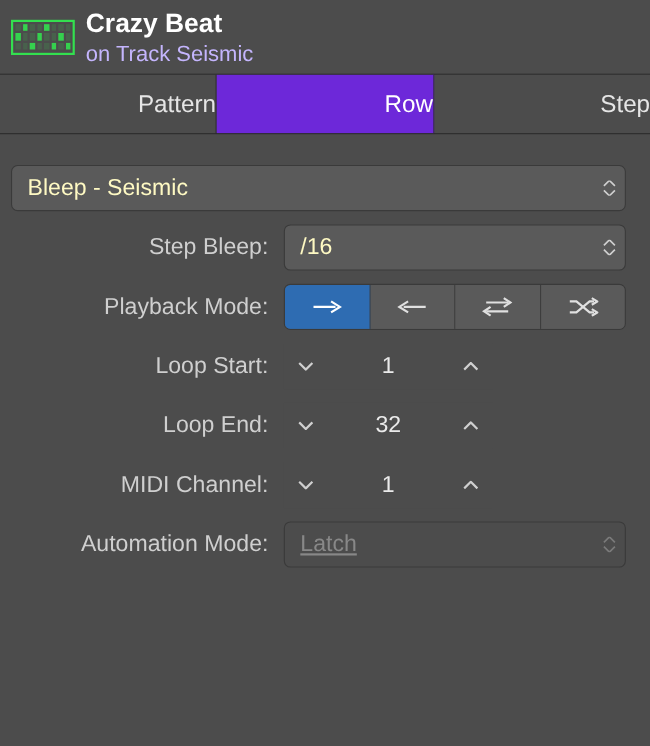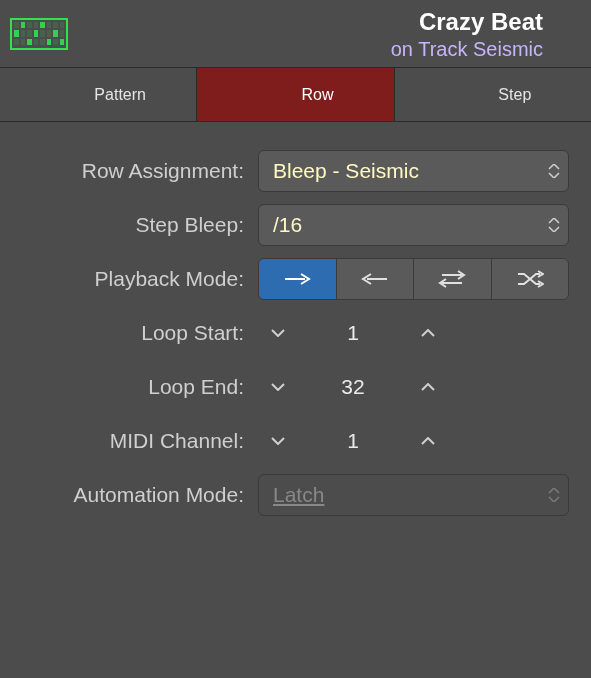--- a/index.html
+++ b/index.html
@@ -36,53 +36,53 @@
     display: grid;
     grid-template-columns: repeat(8,1fr);
     grid-template-rows: repeat(3,1fr);
     gap:2px;
     padding:2px;
   }
   .glyph div { background:#33e04f; opacity:0.15;}
   .glyph div.on {opacity:0.9;}
   .titles {
     flex:1;
-    text-align:right;
-    padding-right:48px;
+    text-align:left;
+    padding-right:78px;
   }
   .title1 {
     color:#fff;
     font-size: 24px;
     font-weight:600;
     line-height:1.3;
   }
   .title2 {
     color:#c4b5fd;
     font-size:20px;
   }
   .tabs {
     display:flex;
     height:54px;
     border-bottom:1px solid #2a2a2a;
   }
   .tab {
     flex:1;
     display:flex;
     align-items:center;
-    justify-content:center;
-    font-size:16px;
+    justify-content:flex-end;
+    font-size:22px;
     color:#e5e5e5;
     cursor:pointer;
     border-right:1px solid #2a2a2a;
     background:#4c4c4c;
     padding-left:44px;
   }
   .tab:last-child{border-right:none;}
   .tab.active {
-    background:#7f1d1d;
+    background:#6d28d9;
     color:#fff;
   }
 
   .panel {
     padding: 28px 22px 0 0;
   }
   .row {
     display:flex;
     align-items:center;
     margin-bottom: 12px;
@@ -216,21 +216,20 @@
     <span>Row</span>
   </div>
   <div class="tab">
     <span>Step</span>
   </div>
 </div>
 
 <div class="panel">
 
   <div class="row">
-    <div class="label">Row Assignment:</div>
     <div class="control">
       <div class="select">
         <span>Bleep - Seismic</span>
         <span class="stepper-icon">
           <svg width="12" height="6" viewBox="0 0 12 6">
               <path d="M1 5 L6 0 L11 5" fill="none" stroke="#cfcfcf" stroke-width="1.5"></path>
             </svg>
           <svg width="12" height="6" viewBox="0 0 12 6">
               <path d="M1 1 L6 6 L11 1" fill="none" stroke="#cfcfcf" stroke-width="1.5"></path>
             </svg>

